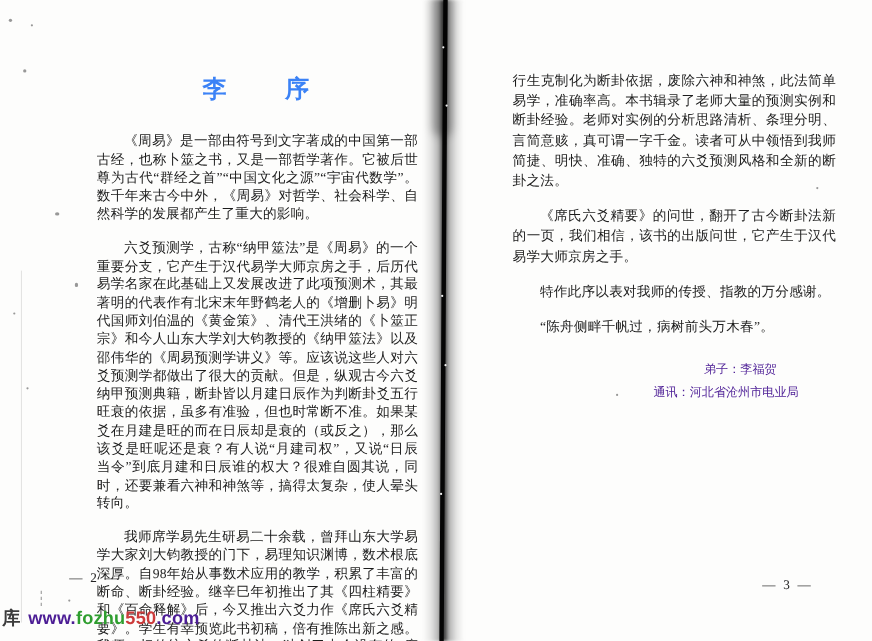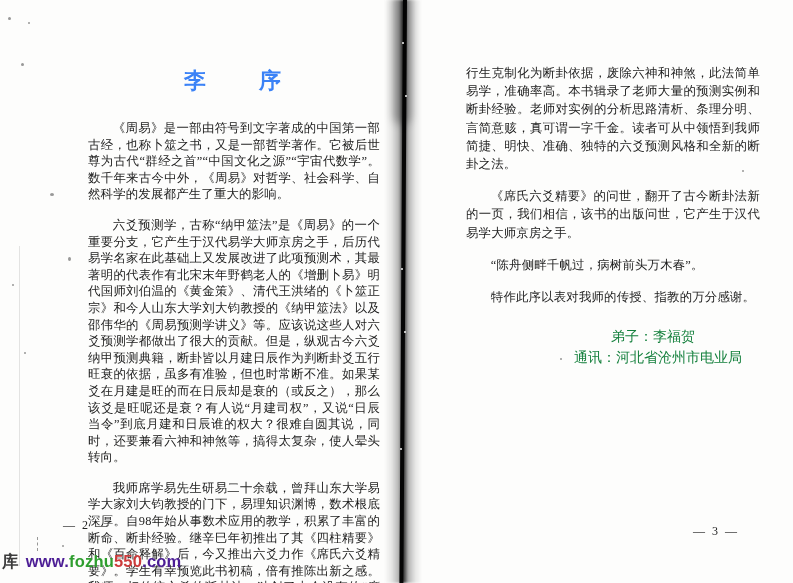--- a/index.html
+++ b/index.html
@@ -16,22 +16,22 @@
   }
   .para {
     margin:14px; font-size:12.4px; line-height:16.6px; text-align:justify;
     letter-spacing:0.2px; color:#1c1c1c;font-family:Liberation Serif, serif;
   }
   .indent { text-indent:2em; }
   
   .page-right { position:absolute; left:452px; top:50px; width:322px; }
   .page-right .para { line-height:18.2px; }
   .signature {
-    margin:20px 42px 0 auto; width:158px; font-size:14px; line-height:21px;
-    color:#15803d;
+    margin:20px 22px 0 auto; width:158px; font-size:11px; line-height:21px;
+    color:#4c1d95;
   }
   .sig-center { text-align:center; white-space:nowrap; }
   .sig-left { text-align:left; white-space:nowrap; }
   
   .pagenum {
     position:absolute; font-size:12px; letter-spacing:2px; color:#222;
     width:84px; text-align:center; white-space:nowrap;
   }
   .pagenum-left { left:44px; top:518px; }
   .pagenum-right { left:674px; top:524px; }
@@ -95,22 +95,22 @@
     <div class="gdot" style="left:18px; top:42px;"></div>
     <div class="gdot" style="left:21px; top:95px;"></div>
     <div class="gdot" style="left:17px; top:268px;"></div>
     <div class="gdot" style="left:20px; top:331px;"></div>
     <div class="gdot" style="left:16px; top:448px;"></div>
   </div>
 
   <div class="page-right">
     <p class="para">行生克制化为断卦依据，废除六神和神煞，此法简单易学，准确率高。本书辑录了老师大量的预测实例和断卦经验。老师对实例的分析思路清析、条理分明、言简意赅，真可谓一字千金。读者可从中领悟到我师简捷、明快、准确、独特的六爻预测风格和全新的断卦之法。</p>
     <p class="para indent">《席氏六爻精要》的问世，翻开了古今断卦法新的一页，我们相信，该书的出版问世，它产生于汉代易学大师京房之手。</p>
+    <p class="para indent">特作此序以表对我师的传授、指教的万分感谢。</p>
     <p class="para indent">“陈舟侧畔千帆过，病树前头万木春”。</p>
-    <p class="para indent">特作此序以表对我师的传授、指教的万分感谢。</p>
     <div class="signature">
       <div class="sig-center">弟子：李福贺</div>
       <div class="sig-left">通讯：河北省沧州市电业局</div>
     </div>
   </div>
   <div class="pagenum pagenum-right">— 3 —</div>
 
   <div class="watermark">
     <span class="wm-cn">库</span><span class="wm-dark">www.</span><span class="wm-green">fozhu</span><span class="wm-red">550</span><span class="wm-dark">.com</span>
   </div>

